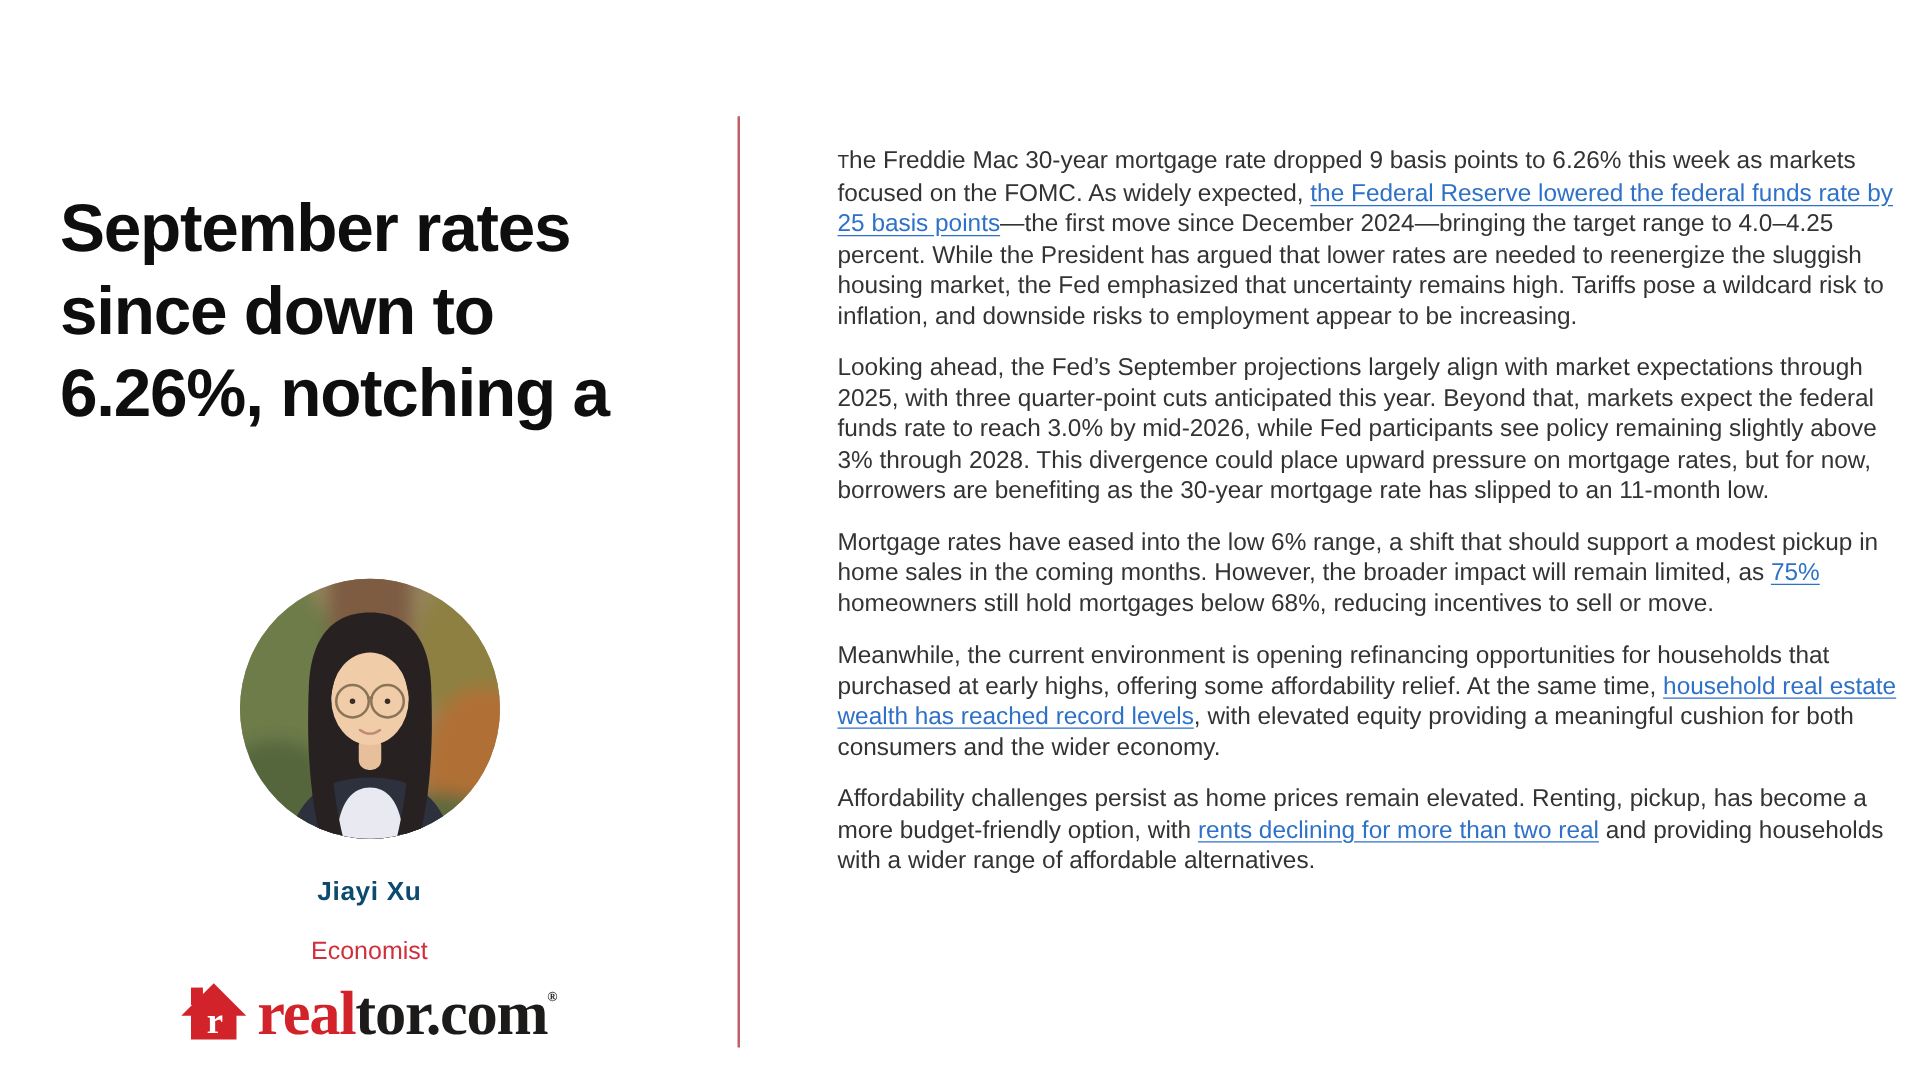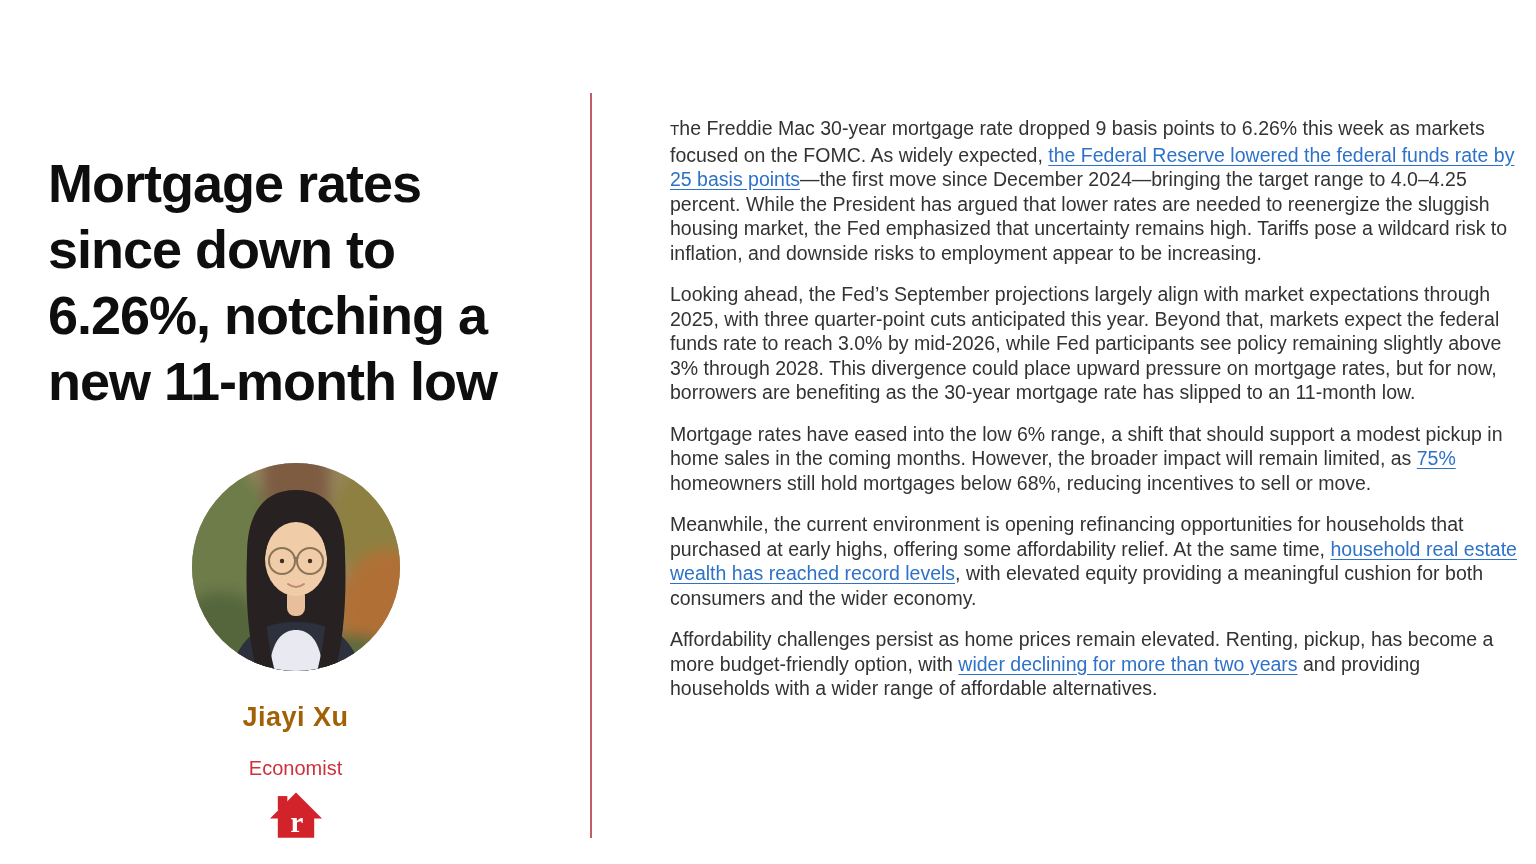--- a/index.html
+++ b/index.html
@@ -22,22 +22,22 @@
   .author-block {
     position:absolute; left:0; top:462px; width:591px;
     display:flex; flex-direction:column; align-items:center;
   }
   .avatar {
     width:210px; height:210px; border-radius:50%; overflow:hidden;
     flex:0 0 auto;
   }
   .avatar svg { display:block; width:210px; height:210px; }
   .author-name {
-    margin-top:30px; font-size:27px; font-weight:bold;
-    letter-spacing:0.5px; color:#a16207;
+    margin-top:30px; font-size:21px; font-weight:bold;
+    letter-spacing:0.5px; color:#0c4a6e;
   }
   .author-title {
     margin-top:24px; font-size:20px;
     color:var(--accent-red,#d0303c);
   }
   .brand-logo {
     margin-top:12px; display:flex; align-items:center; gap:9px;
   }
   .house-icon { width:52px; height:48px; }
   .house-body { fill:var(--brand-red,#d2232a); }
@@ -69,24 +69,23 @@
   }
   .smallcap { font-size:0.78em; }
 </style>
 </head>
 <body>
 
 <div class="page">
 
   <section>
     <h1 class="headline">
-        <div>Mortgage rates</div>
+        <div>September rates</div>
         <div>since down to</div>
         <div>6.26%, notching a</div>
-        <div>new 11-month low</div>
       </h1>
 
     <div class="author-block">
       <div class="avatar">
         <svg viewBox="0 0 210 210">
           <defs>
             <clipPath id="avclip">
                 <circle cx="105" cy="105" r="104"></circle>
               </clipPath>
             <filter id="avblur" x="-30%" y="-30%" width="160%" height="160%">
@@ -123,27 +122,28 @@
 
       <div class="author-name">Jiayi Xu</div>
       <div class="author-title">Economist</div>
 
       <div class="brand-logo">
         <svg class="house-icon" viewBox="0 0 60 54">
           <rect class="house-body" x="9" y="4" width="11" height="16"></rect>
           <polygon class="house-body" points="30,0 60,30 51,30 51,52 9,52 9,30 0,30"></polygon>
           <text x="31" y="46" text-anchor="middle" font-family="Liberation Serif, serif" font-weight="bold" font-size="34" fill="#ffffff">r</text>
         </svg>
+        <span class="brand-text"><span class="brand-red">real</span><span class="brand-dark">tor.com</span><span class="brand-mark">®</span></span>
       </div>
     </div>
   </section>
 
   <div class="divider"></div>
 
   <main class="article">
       <p><span class="smallcap">T</span><span>he Freddie Mac 30-year mortgage rate dropped 9 basis points to 6.26% this week as markets focused on the FOMC. As widely expected, </span><a href="#">the Federal Reserve lowered the federal funds rate by 25 basis points</a><span>—the first move since December 2024—bringing the target range to 4.0–4.25 percent. While the President has argued that lower rates are needed to reenergize the sluggish housing market, the Fed emphasized that uncertainty remains high. Tariffs pose a wildcard risk to inflation, and downside risks to employment appear to be increasing.</span></p>
       <p><span>Looking ahead, the Fed’s September projections largely align with market expectations through 2025, with three quarter-point cuts anticipated this year. Beyond that, markets expect the federal funds rate to reach 3.0% by mid-2026, while Fed participants see policy remaining slightly above 3% through 2028. This divergence could place upward pressure on mortgage rates, but for now, borrowers are benefiting as the 30-year mortgage rate has slipped to an 11-month low.</span></p>
       <p><span>Mortgage rates have eased into the low 6% range, a shift that should support a modest pickup in home sales in the coming months. However, the broader impact will remain limited, as </span><a href="#">75%</a><span> homeowners still hold mortgages below 68%, reducing incentives to sell or move.</span></p>
       <p><span>Meanwhile, the current environment is opening refinancing opportunities for households that purchased at early highs, offering some affordability relief. At the same time, </span><a href="#">household real estate wealth has reached record levels</a><span>, with elevated equity providing a meaningful cushion for both consumers and the wider economy.</span></p>
-      <p><span>Affordability challenges persist as home prices remain elevated. Renting, pickup, has become a more budget-friendly option, with </span><a href="#">wider declining for more than two years</a><span> and providing households with a wider range of affordable alternatives.</span></p>
+      <p><span>Affordability challenges persist as home prices remain elevated. Renting, pickup, has become a more budget-friendly option, with </span><a href="#">rents declining for more than two real</a><span> and providing households with a wider range of affordable alternatives.</span></p>
     </main>
 
 </div>
 
 </body></html>

